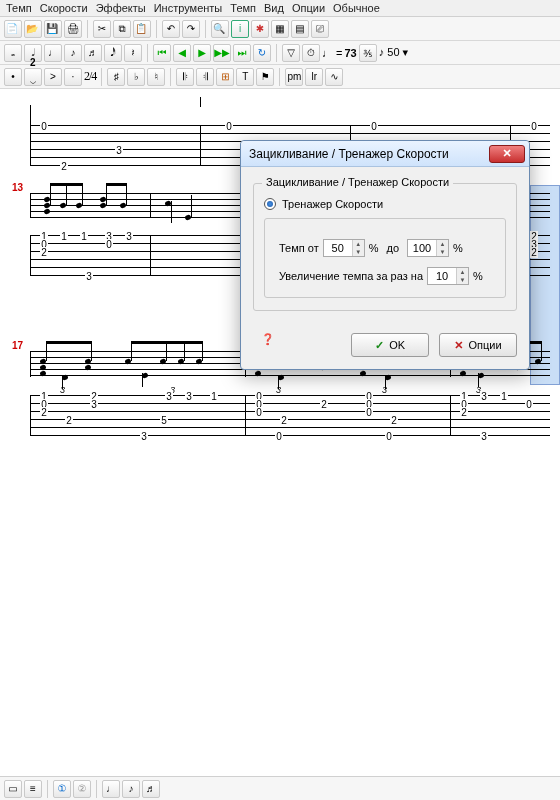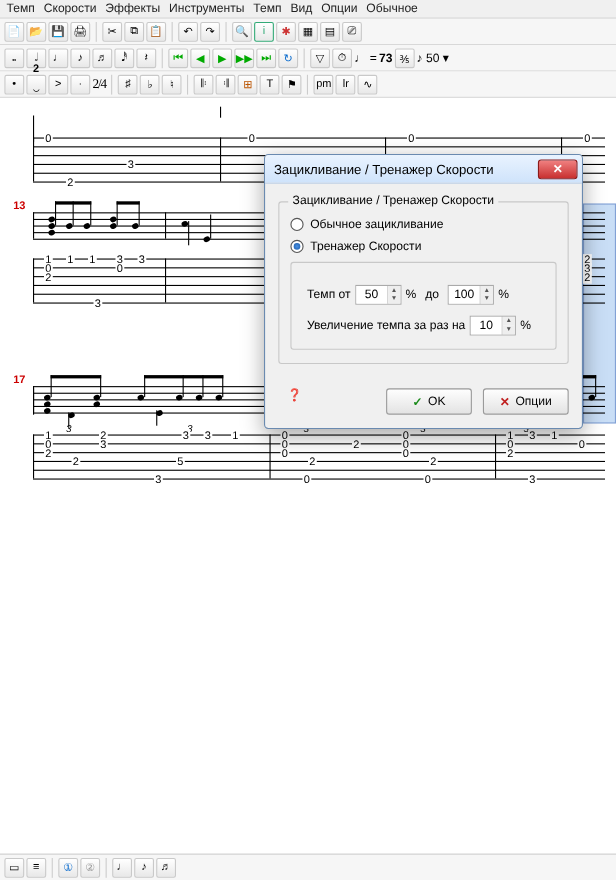--- a/index.html
+++ b/index.html
@@ -477,24 +477,20 @@
 <div class="dialog">
   <div class="dlg-titlebar">
     <span>Зацикливание / Тренажер Скорости</span>
     <div class="closebtn">
       <span>✕</span>
     </div>
   </div>
   <div class="dlg-body">
     <div class="groupbox">
       <span class="legend">Зацикливание / Тренажер Скорости</span>
-      <div class="radio-row">
-        <span class="radio"></span>
-        <span>Обычное зацикливание</span>
-      </div>
       <div class="radio-row">
         <span class="radio selected"></span>
         <span>Тренажер Скорости</span>
       </div>
       <div class="groupbox" style="margin-top:4px">
         <div class="field-row" style="margin-left:4px">
           <span>Темп от</span>
           <span class="spinner">
             <input value="50" style="">
             <span class="arrows">

